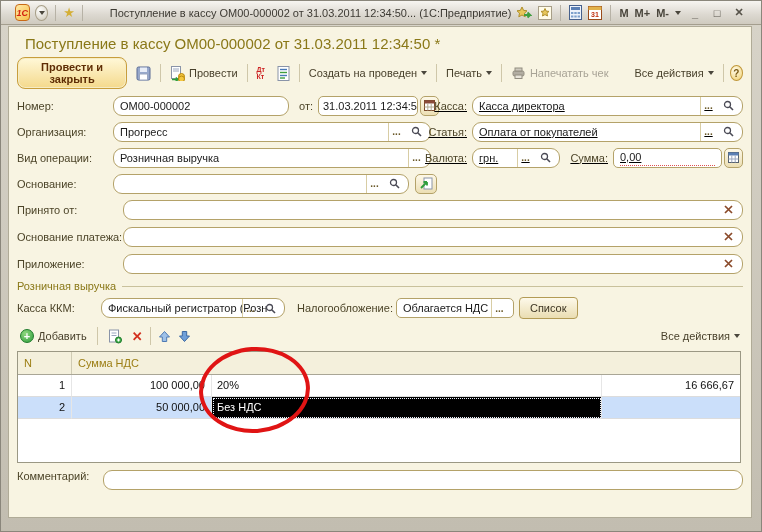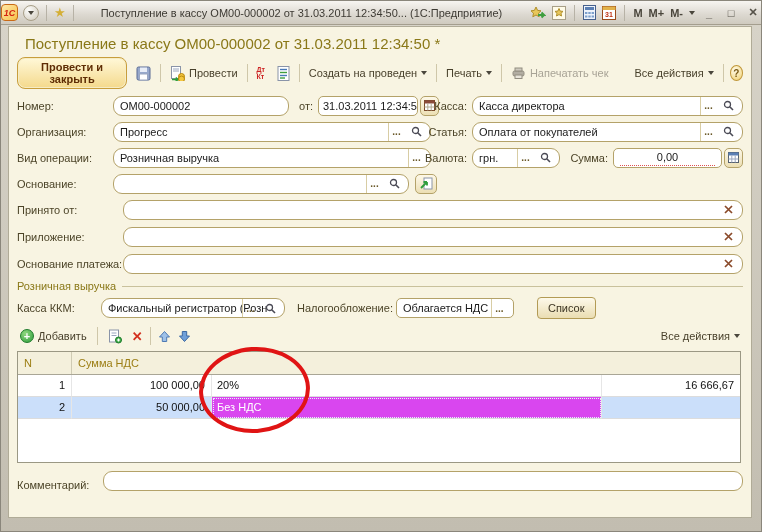--- a/index.html
+++ b/index.html
@@ -3,21 +3,21 @@
 <meta charset="utf-8">
 <style>
   * { margin:0; padding:0; box-sizing:border-box; }
   html,body { width:762px; height:532px; font-family:"Liberation Sans", sans-serif; }
   body { background:#8a867b; }
   .window { position:relative; width:762px; height:532px; background:linear-gradient(#d8d4c9,#c2bdb0); border:1px solid #8a867b; overflow:hidden; }
 
   
   .titlebar { position:absolute; top:0; left:0; right:0; height:24px;
     background:linear-gradient(#f7f5f1,#dcd8d0 60%,#cfcabf); border-bottom:1px solid #a49e8e;
-    display:flex; align-items:center; padding:0 0; gap:5px; }
+    display:flex; align-items:center; padding:0 14px; gap:5px; }
   .titlebar .title { font-size:11px; color:#3d3a33; margin-left:20px; white-space:nowrap; }
   .tb-sep { width:1px; height:16px; background:#b7b2a6; margin:0 2px; }
   .logo1c { width:17px; height:17px; border-radius:4px; background:linear-gradient(135deg,#ffe9a8,#f6c04a);
     border:1px solid #c96a16; color:#d42311; font-weight:bold; font-style:italic; font-size:9px;
     display:flex; align-items:center; justify-content:center; }
   .roundbtn { width:16px; height:16px; border-radius:50%; background:radial-gradient(circle at 35% 30%,#fdfdfb,#cfc9ba);
     border:1px solid #a89f88; display:flex; align-items:center; justify-content:center; }
   .star { color:#d4af37; font-size:13px; line-height:13px; }
   .right-tools { margin-left:auto; display:flex; align-items:center; gap:6px; }
   .memtxt { font-size:11px; font-weight:bold; color:#4a463c; }
@@ -44,24 +44,24 @@
   .fields { margin-top:9px; }
   .frow { position:relative; display:flex; align-items:center; height:21px; margin-bottom:5px; font-size:11px; }
   .lbl { color:#4c4428; white-space:nowrap; }
   .lbl-l { width:96px; }
   .field { display:flex; align-items:center; background:#fff; border:1px solid #b4a269; border-radius:9px;
     height:20px; padding:0 6px; font-size:11px; color:#1a1a1a; overflow:hidden; white-space:nowrap; }
   .inbtn { display:flex; align-items:center; justify-content:center; width:16px; align-self:stretch;
     border-left:1px solid #d8cda4; color:#6b5a2a; font-size:10px; font-weight:bold; flex:none; margin-left:4px; }
   .sqbtn { height:20px; width:19px; border:1px solid #b4a269; border-radius:5px;
     background:linear-gradient(#fdf8e8,#ecdfb4); display:flex; align-items:center; justify-content:center; flex:none; }
-  .right-part { position:absolute; left:408px; right:0; display:flex; align-items:center; }
+  .right-part { position:absolute; left:408px; right:0; display:flex; align-items:center;text-decoration:underline; }
   .lbl-r { width:42px; text-align:right; margin-right:5px; }
   .grow { flex:1; min-width:0; }
-  .amount-inner { width:100%; text-align:center; border-bottom:1px dotted #e05050; line-height:15px; }
+  .amount-inner { width:100%; text-align:left; border-bottom:1px dotted #e05050; line-height:15px; }
 
   .midfields .frow { margin-bottom:6px; }
   .lbl-m { width:106px; }
   .xglyph { margin-left:auto; flex:none; }
 
   
   .group-cap { margin-top:4px; display:flex; align-items:center; font-size:11px; color:#8a7818; height:12px; }
   .group-cap .line { flex:1; height:1px; background:#c9c19c; margin-left:6px; }
   .kkm-row { margin-top:5px; display:flex; align-items:center; height:22px; font-size:11px; }
 
@@ -80,24 +80,24 @@
   .grid-head { background:#f4f0dc; color:#9c7e14; border-bottom:1px solid #a9a696; }
   .grid-head .c { height:22px; line-height:22px; border-right:1px solid #cfcbb4; }
   .c { overflow:hidden; white-space:nowrap; }
   .c0 { width:54px; padding:0 6px; }
   .c1 { width:140px; padding:0 6px; }
   .c2 { width:390px; padding:0 5px; }
   .c3 { width:138px; padding:0 6px; border-right:none !important; }
   .body-row .c { height:22px; line-height:21px; border-right:1px solid #e6e6e6; border-bottom:1px solid #dcdcdc; color:#111; }
   .num { text-align:right; }
   .row-sel { background:#cbdffa; }
-  .cell-focus { background:#d946ef; color:#fff !important; outline:1px dotted #e8eefb; outline-offset:-2px; }
-
-  
-  .comment-row { margin-top:7px; display:flex; align-items:flex-end; height:21px; font-size:11px; }
+  .cell-focus { background:#000000; color:#fff !important; outline:1px dotted #e8eefb; outline-offset:-2px; }
+
+  
+  .comment-row { margin-top:7px; display:flex; align-items:flex-start; height:21px; font-size:11px; }
   .status-row { margin-top:9px; display:flex; align-items:center; font-size:11px; color:#6b5e1f; }
 
   .red-ellipse { position:absolute; left:198px; top:346px; width:111px; height:86px;
     border:4px solid #e01414; border-radius:50%; transform:rotate(-4deg); pointer-events:none; }
 
   svg { display:block; }
 </style>
 </head>
 <body>
 
@@ -345,32 +345,32 @@
         <div class="field grow">
           <span class="grow"></span>
           <span class="inbtn xglyph" style="border-left:none;">
               <svg width="9" height="9" viewBox="0 0 9 9">
                 <path d="M1 1 L8 8 M8 1 L1 8" stroke="#8a4a2a" stroke-width="1.7"></path>
               </svg>
             </span>
         </div>
       </div>
       <div class="frow">
-        <span class="lbl lbl-m">Приложение:</span>
+        <span class="lbl lbl-m">Основание платежа:</span>
         <div class="field grow">
           <span class="grow"></span>
           <span class="inbtn xglyph" style="border-left:none;">
               <svg width="9" height="9" viewBox="0 0 9 9">
                 <path d="M1 1 L8 8 M8 1 L1 8" stroke="#8a4a2a" stroke-width="1.7"></path>
               </svg>
             </span>
         </div>
       </div>
       <div class="frow">
-        <span class="lbl lbl-m">Основание платежа:</span>
+        <span class="lbl lbl-m">Приложение:</span>
         <div class="field grow">
           <span class="grow"></span>
           <span class="inbtn xglyph" style="border-left:none;">
               <svg width="9" height="9" viewBox="0 0 9 9">
                 <path d="M1 1 L8 8 M8 1 L1 8" stroke="#8a4a2a" stroke-width="1.7"></path>
               </svg>
             </span>
         </div>
       </div>
     </div>
@@ -390,21 +390,21 @@
               <circle cx="4.5" cy="4.5" r="3" fill="none" stroke="#4a4a55" stroke-width="1.3"></circle>
               <line x1="7" y1="7" x2="10" y2="10" stroke="#4a4a55" stroke-width="1.6"></line>
             </svg>
           </span>
       </div>
       <span class="lbl" style="margin-left:12px;">Налогообложение:</span>
       <div class="field" style="width:118px; margin-left:3px; border-radius:5px;">
         <span class="grow">Облагается НДС</span>
         <span class="inbtn">...</span>
       </div>
-      <button class="tanbtn" style="margin-left:23px;">Список</button>
+      <button class="tanbtn" style="margin-left:5px;">Список</button>
     </div>
 
     <div class="gtoolbar">
       <span class="tool-item">
         <span class="plus-circle">+</span>
         <span>Добавить</span>
       </span>
       <div class="t-sep"></div>
       <span class="tool-item">
         <svg width="14" height="15" viewBox="0 0 14 15">

